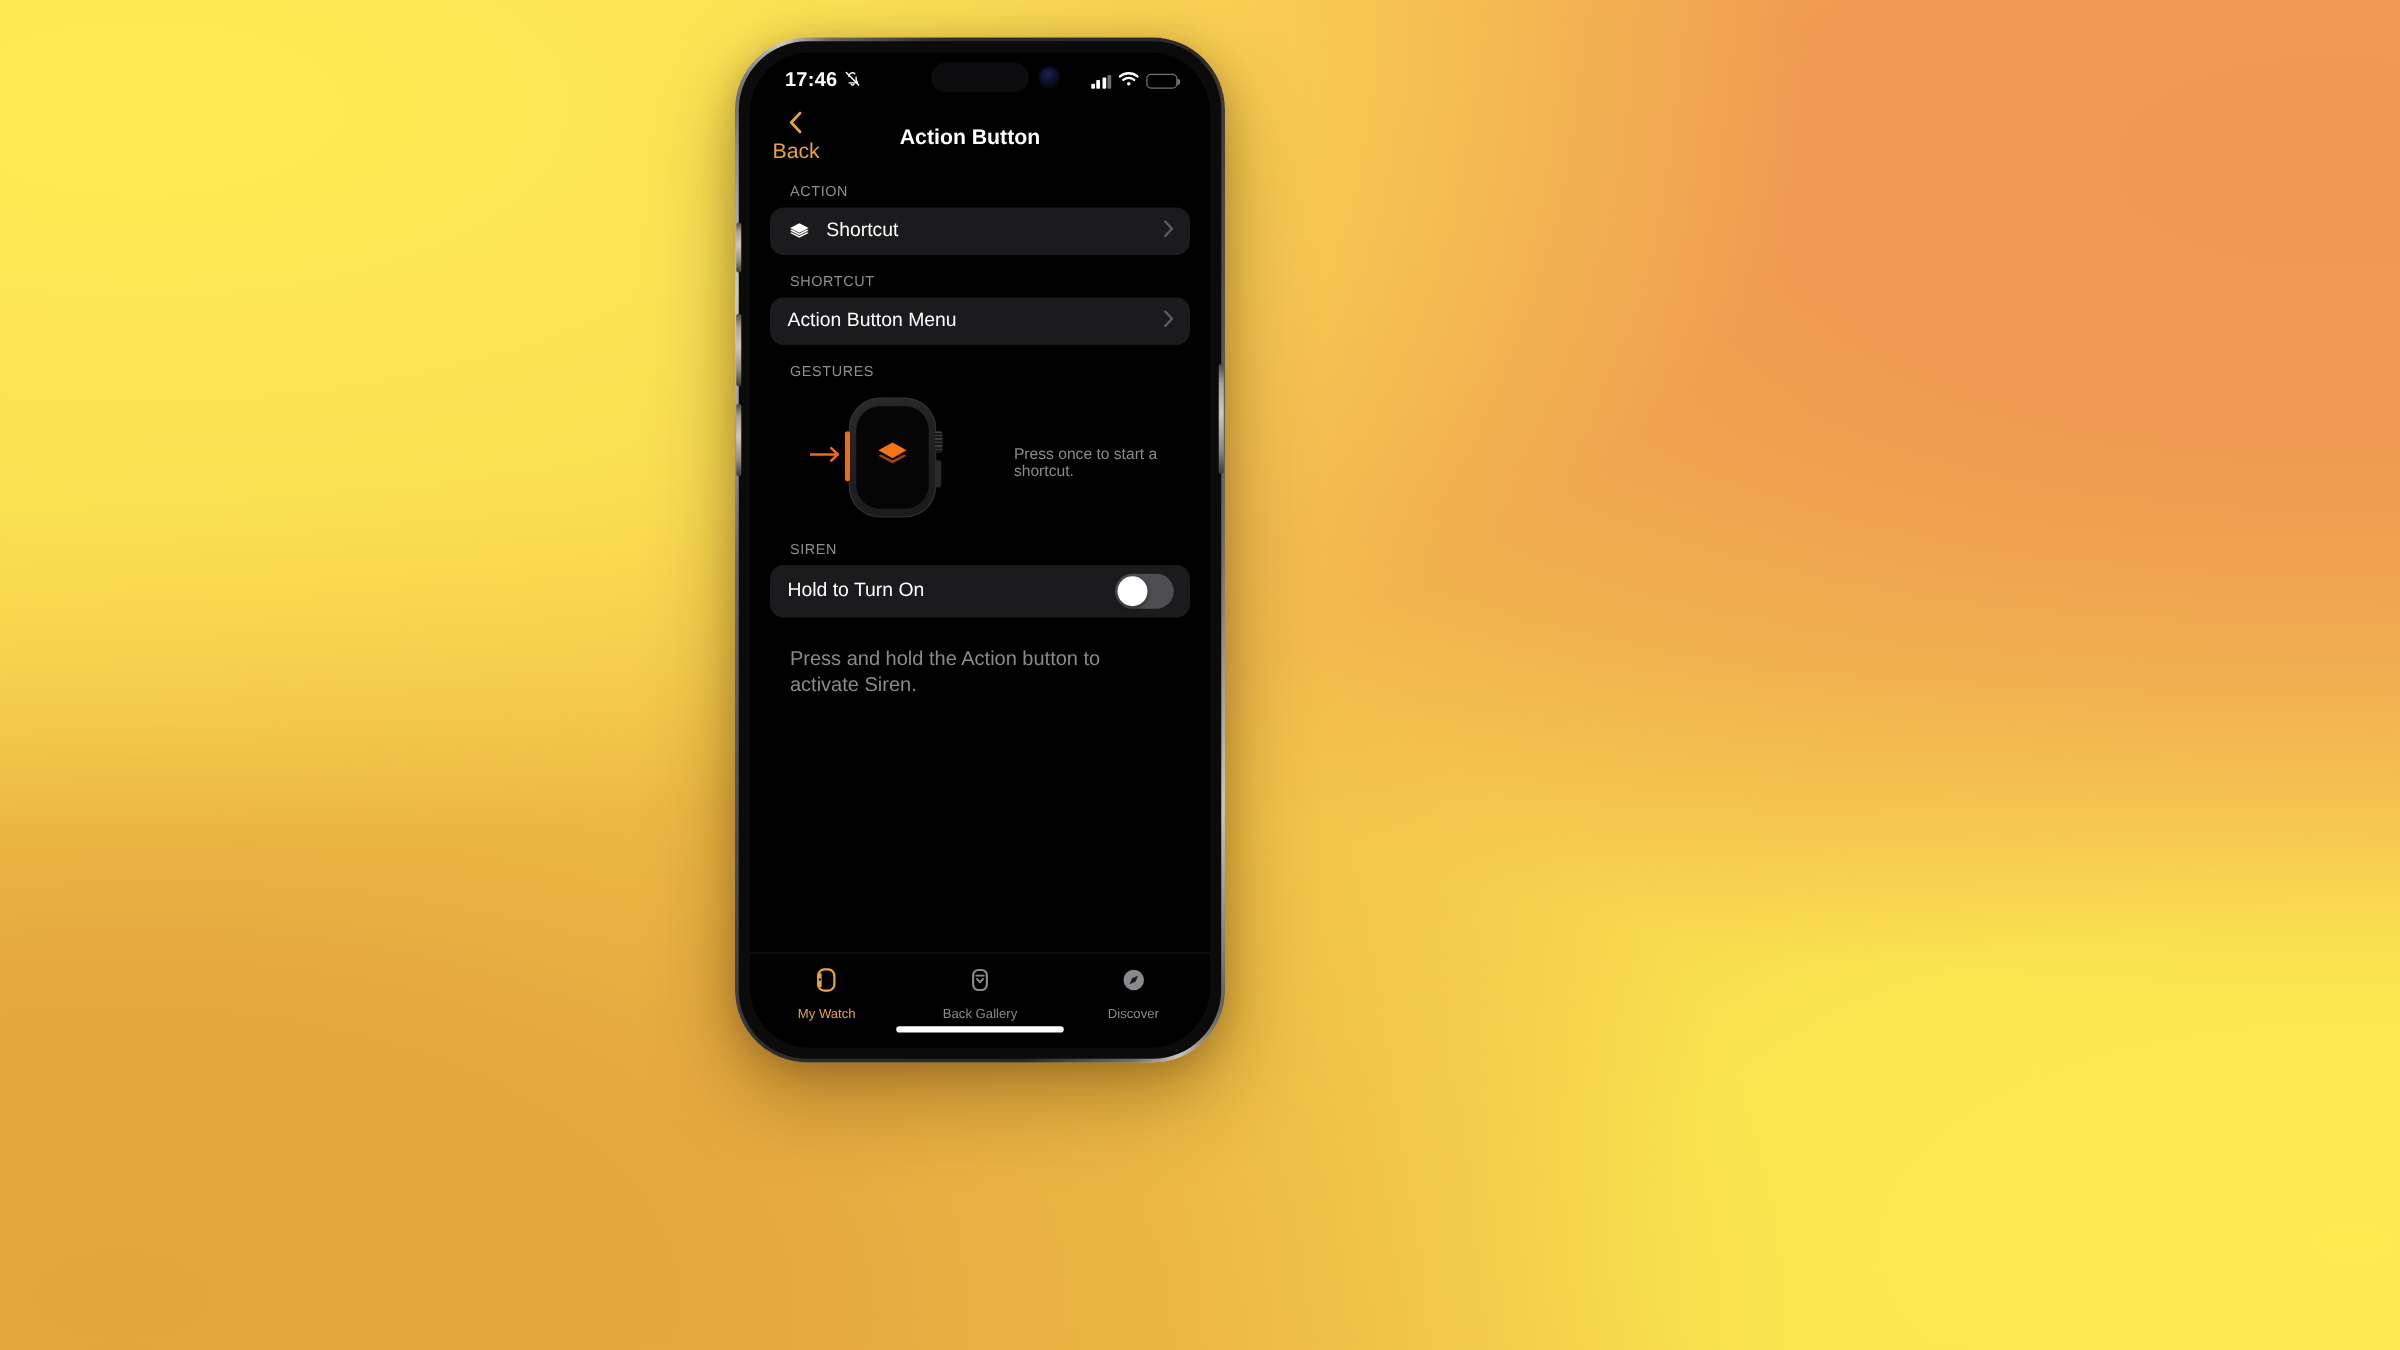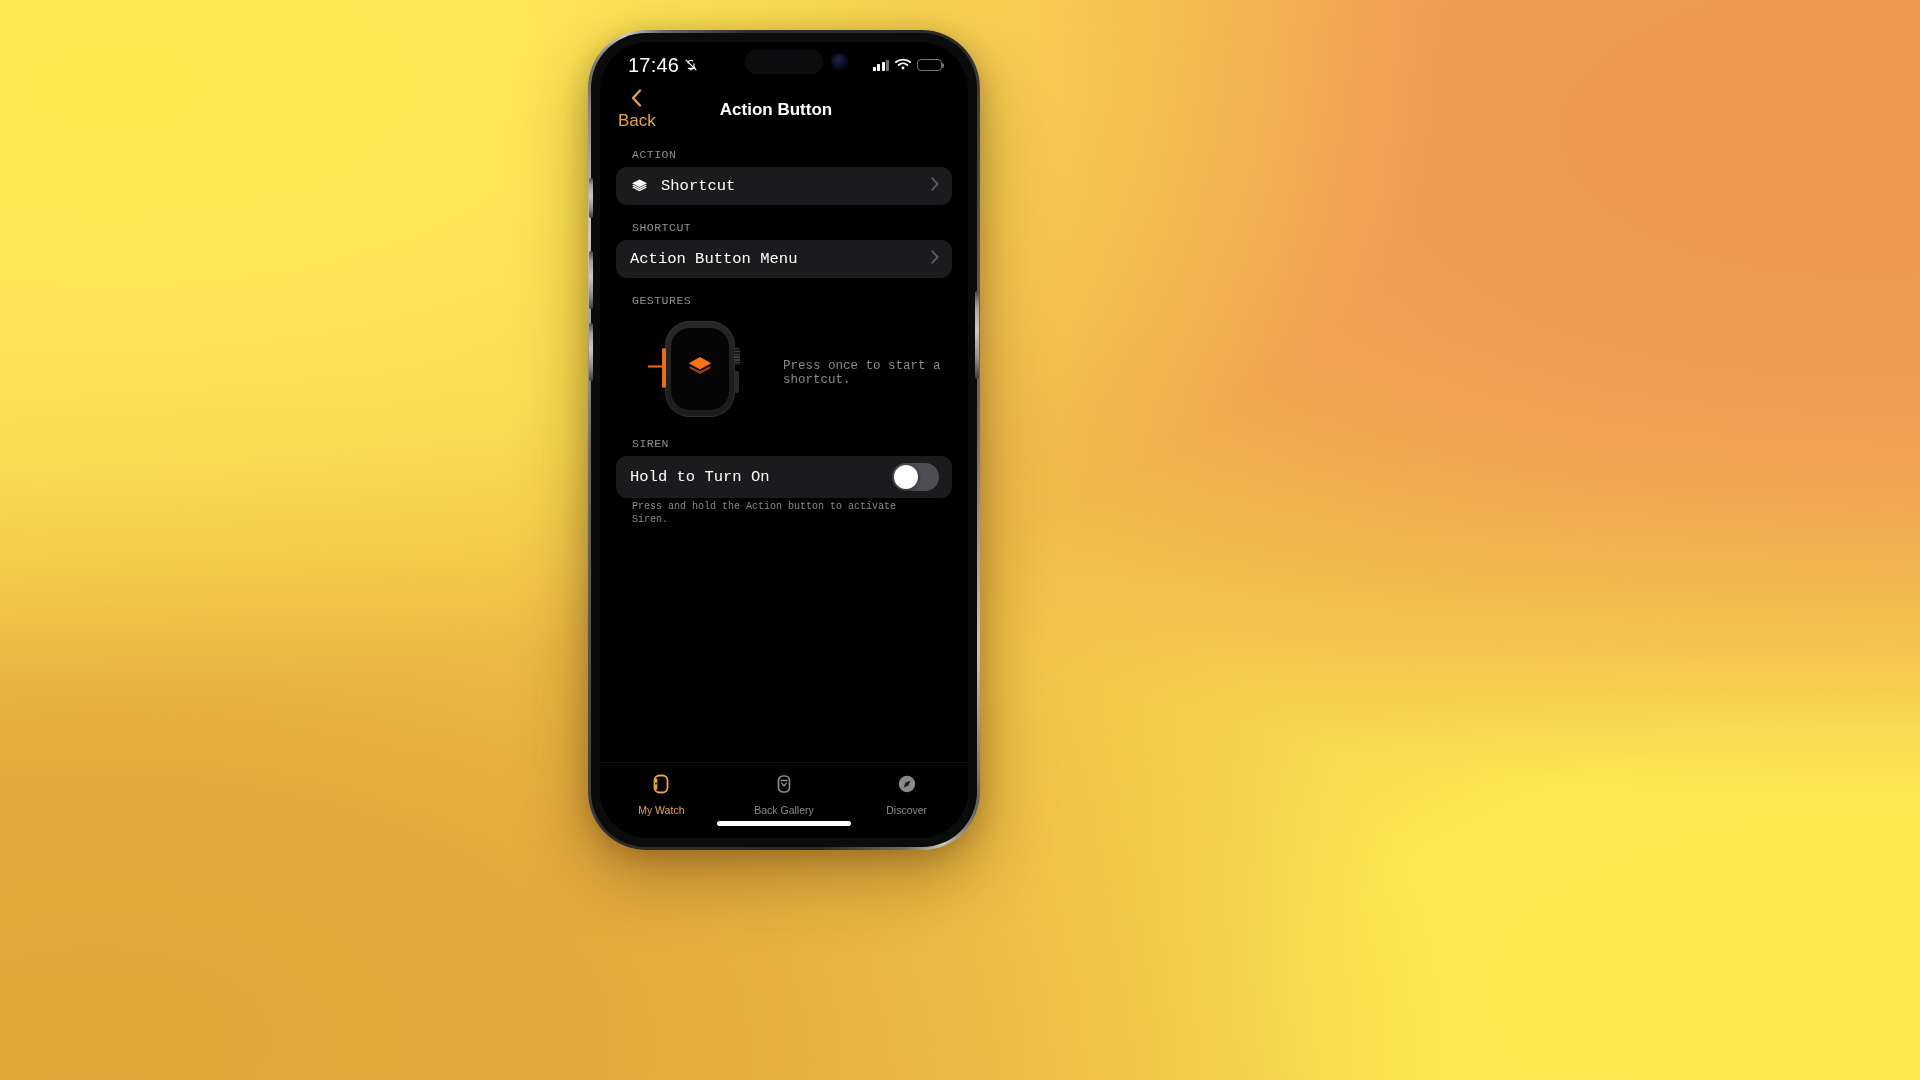--- a/index.html
+++ b/index.html
@@ -59,21 +59,21 @@
   .btn-power { right:-2px; top:258px; width:4px; height:88px; }
 
   
   .status-bar{
     position:relative; height:46px;
     display:flex; align-items:center;
     padding:0 26px 0 28px;
     color:#fff;
   }
   .sb-time{
-    font-size:20px; font-weight:400; letter-spacing:.2px;
+    font-size:16px; font-weight:700; letter-spacing:.2px;
     display:flex; align-items:center; gap:5px;
   }
   .sb-right{
     margin-left:auto; display:flex; align-items:center; gap:6px;
   }
   .dyn-island{
     position:absolute; left:50%; top:8px; transform:translateX(-50%);
     width:78px; height:24px; border-radius:14px;
     background:#0c0c0e;
   }
@@ -110,21 +110,21 @@
     display:flex; align-items:center; gap:4px;
     color:#e8a33d; font-size:17px; cursor:pointer;flex-direction:column;
   }
   .nav-back svg{ display:block; }
   .nav-title{
     position:absolute; left:0; right:16px; text-align:center;
     color:#fff; font-size:17px; font-weight:700; pointer-events:none;
   }
 
   
-  .content{ padding:0 16px;font-family:Liberation Mono, monospace; }
+  .content{ padding:0 16px; }
   .sec-hdr{
     color:#8e8e93; font-size:11.5px; letter-spacing:.5px;
     padding:16px 16px 6px 16px; text-transform:uppercase;
   }
   .card{
     background:#1b1b1d; border-radius:11px; overflow:hidden;
   }
   .row{
     display:flex; align-items:center; gap:12px;
     height:38px; padding:0 13px 0 14px;
@@ -181,21 +181,21 @@
   .switch{
     width:47px; height:28px; border-radius:14px;
     background:#4e4e52; position:relative; flex:0 0 auto; cursor:pointer;
   }
   .switch .knob{
     position:absolute; left:1.8px; top:1.8px;
     width:24.4px; height:24.4px; border-radius:50%;
     background:#fff; box-shadow:0 1.5px 4px rgba(0,0,0,.45);
   }
   .footnote{
-    color:#8a8a8e; font-size:10px; padding:2px 16px 0 16px; line-height:1.3;
+    color:#8a8a8e; font-size:16px; padding:24px 16px 0 16px; line-height:1.3;
   }
 
   
   .tab-bar{
     position:absolute; left:0; right:0; bottom:0;
     height:76px; display:flex; align-items:flex-start;
     padding-top:8px;
     background:rgba(0,0,0,.92);
     border-top:.5px solid rgba(255,255,255,.07);
   }

